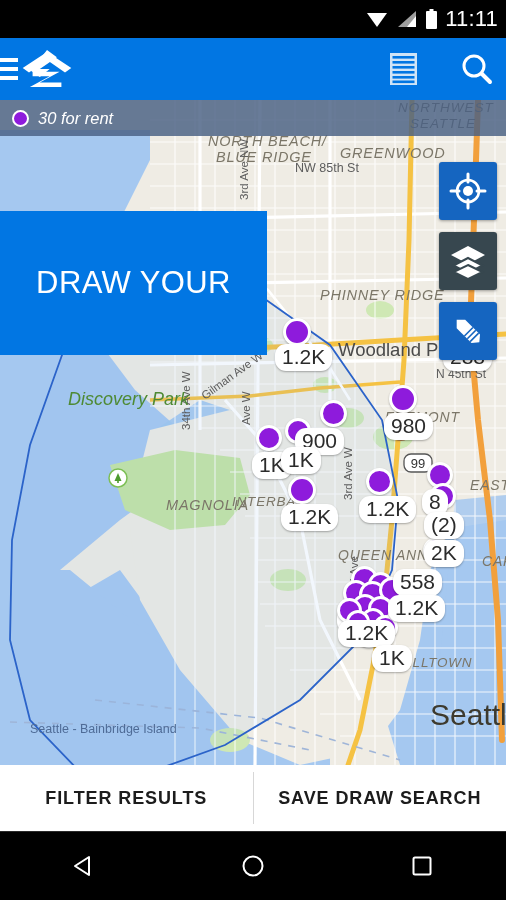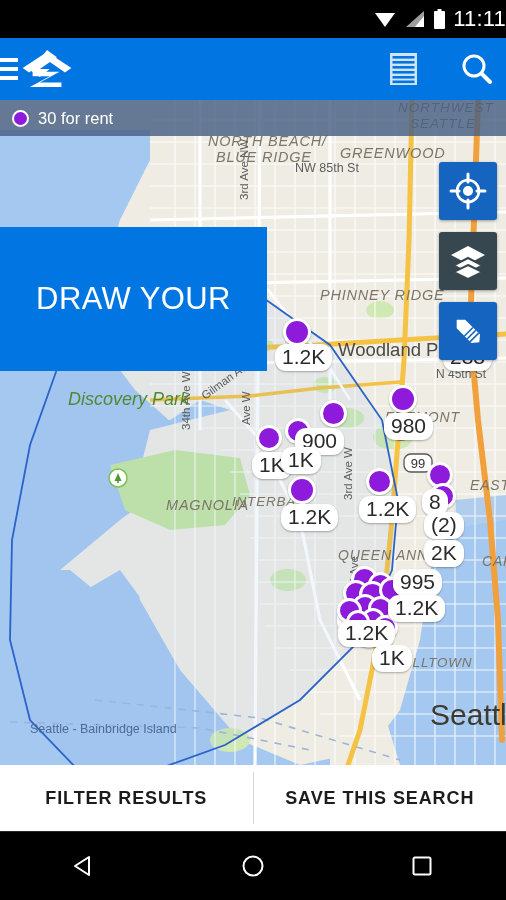--- a/index.html
+++ b/index.html
@@ -5,21 +5,21 @@
   * { margin:0; padding:0; box-sizing:border-box; }
   html,body { width:506px; height:900px; overflow:hidden; background:#000; }
   body { font-family:"Liberation Sans", sans-serif; -webkit-font-smoothing:antialiased; }
 
   #app { position:relative; width:506px; height:900px; overflow:hidden; background:#000; }
 
   
   .statusbar{
     position:absolute; left:0; top:0; width:506px; height:38px;
     background:#000; display:flex; align-items:center; justify-content:flex-end;
-    gap:7px; z-index:60;
+    padding-right:8px; gap:7px; z-index:60;
   }
   .sb-clock{ color:#fff; font-size:22px; letter-spacing:.2px; line-height:1; font-family:"Liberation Sans",sans-serif; }
   .sb-ico{ display:block; }
 
   
   .appbar{
     position:absolute; left:0; top:38px; width:506px; height:62px;
     background:#0176E3; z-index:55; display:flex; align-items:center;
   }
   .hamburger{ position:absolute; left:0px; top:50%; transform:translateY(-50%); width:26px; height:26px; display:flex; flex-direction:column; justify-content:center; gap:5px; cursor:pointer;}
@@ -31,28 +31,28 @@
   
   .map{ position:absolute; left:0; top:100px; width:506px; height:665px; overflow:hidden; background:#E8E5DE; z-index:10; }
   .mapsvg{ position:absolute; left:0; top:0; }
 
   
   .resbar{
     position:absolute; left:0; top:100px; width:506px; height:36px;
     background:rgba(72,95,130,.82); z-index:30; display:flex; align-items:center; padding-left:12px; gap:9px;
   }
   .res-dot{ width:17px; height:17px; border-radius:50%; background:#8E1BDC; border:2.5px solid #fff; box-sizing:border-box;}
-  .res-txt{ color:#fff; font-size:16.5px; }
+  .res-txt{ color:#fff; font-size:16.5px;font-style:italic; }
 
   
   .drawbanner{
     position:absolute; left:0; top:211px; width:267px; height:144px;
     background:#0176E3; z-index:34; display:flex; flex-direction:column;
     align-items:center; justify-content:center; color:#fff; line-height:1.18;
-    font-size:31px; letter-spacing:.4px; text-align:center; font-weight:400;margin-top:16px;
+    font-size:31px; letter-spacing:.4px; text-align:center; font-weight:400;
   }
 
   
   .mapbtns{ position:absolute; right:9px; top:162px; z-index:33; display:flex; flex-direction:column; gap:12px; }
   .mapbtn{ width:58px; height:58px; border-radius:3px; display:flex; align-items:center; justify-content:center; box-shadow:0 1px 3px rgba(0,0,0,.35); cursor:pointer;}
   .mb-blue{ background:#1565C0; }
   .mb-dark{ background:#37474F; }
 
   
   .pin{ position:absolute; border-radius:50%; background:#8E1BDC; border:3px solid #fff; box-sizing:border-box; z-index:20; box-shadow:0 1px 2px rgba(0,0,0,.28);}
@@ -347,21 +347,21 @@
     <div class="pin" style="left:427px; top:362px; width:26px; height:26px;"></div>
     <div class="plabel" style="left:422px; top:389px;">8</div>
 
     <div class="pin" style="left:430px; top:383px; width:26px; height:26px;"></div>
     <div class="plabel" style="left:424px; top:412px;">(2)</div>
 
     <div class="pin" style="left:423px; top:437px; width:27px; height:27px;"></div>
     <div class="plabel" style="left:424px; top:440px;">2K</div>
 
     <div class="pin" style="left:397px; top:470px; width:26px; height:26px;"></div>
-    <div class="plabel" style="left:393px; top:469px;">995</div>
+    <div class="plabel" style="left:393px; top:469px;">558</div>
 
     <div class="pin" style="left:351px; top:466px; width:27px; height:27px;"></div>
     <div class="pin" style="left:368px; top:472px; width:25px; height:25px;"></div>
     <div class="pin" style="left:343px; top:480px; width:26px; height:26px;"></div>
     <div class="pin" style="left:359px; top:481px; width:27px; height:27px;"></div>
     <div class="pin" style="left:379px; top:477px; width:26px; height:26px;"></div>
     <div class="pin" style="left:352px; top:494px; width:26px; height:26px;"></div>
     <div class="pin" style="left:368px; top:496px; width:25px; height:25px;"></div>
     <div class="pin" style="left:337px; top:498px; width:25px; height:25px;"></div>
     <div class="pin" style="left:361px; top:508px; width:24px; height:24px;"></div>
@@ -411,21 +411,21 @@
           <path d="M13 24 L25 24" stroke="#1565C0" stroke-width="1.6"></path>
           <path d="M13 20 L25 20" stroke="#1565C0" stroke-width="1.6"></path>
         </g>
       </svg>
     </div>
   </div>
 
   <div class="actionbar">
     <div class="act">FILTER RESULTS</div>
     <div class="act-div"></div>
-    <div class="act">SAVE THIS SEARCH</div>
+    <div class="act">SAVE DRAW SEARCH</div>
   </div>
 
   <div class="navbar">
     <div class="nav-btn">
       <svg width="26" height="26" viewBox="0 0 26 26">
         <path d="M18 4 L18 22 L4 13 Z" fill="none" stroke="#fff" stroke-width="2" stroke-linejoin="round"></path>
       </svg>
     </div>
     <div class="nav-btn">
       <svg width="26" height="26" viewBox="0 0 26 26">

